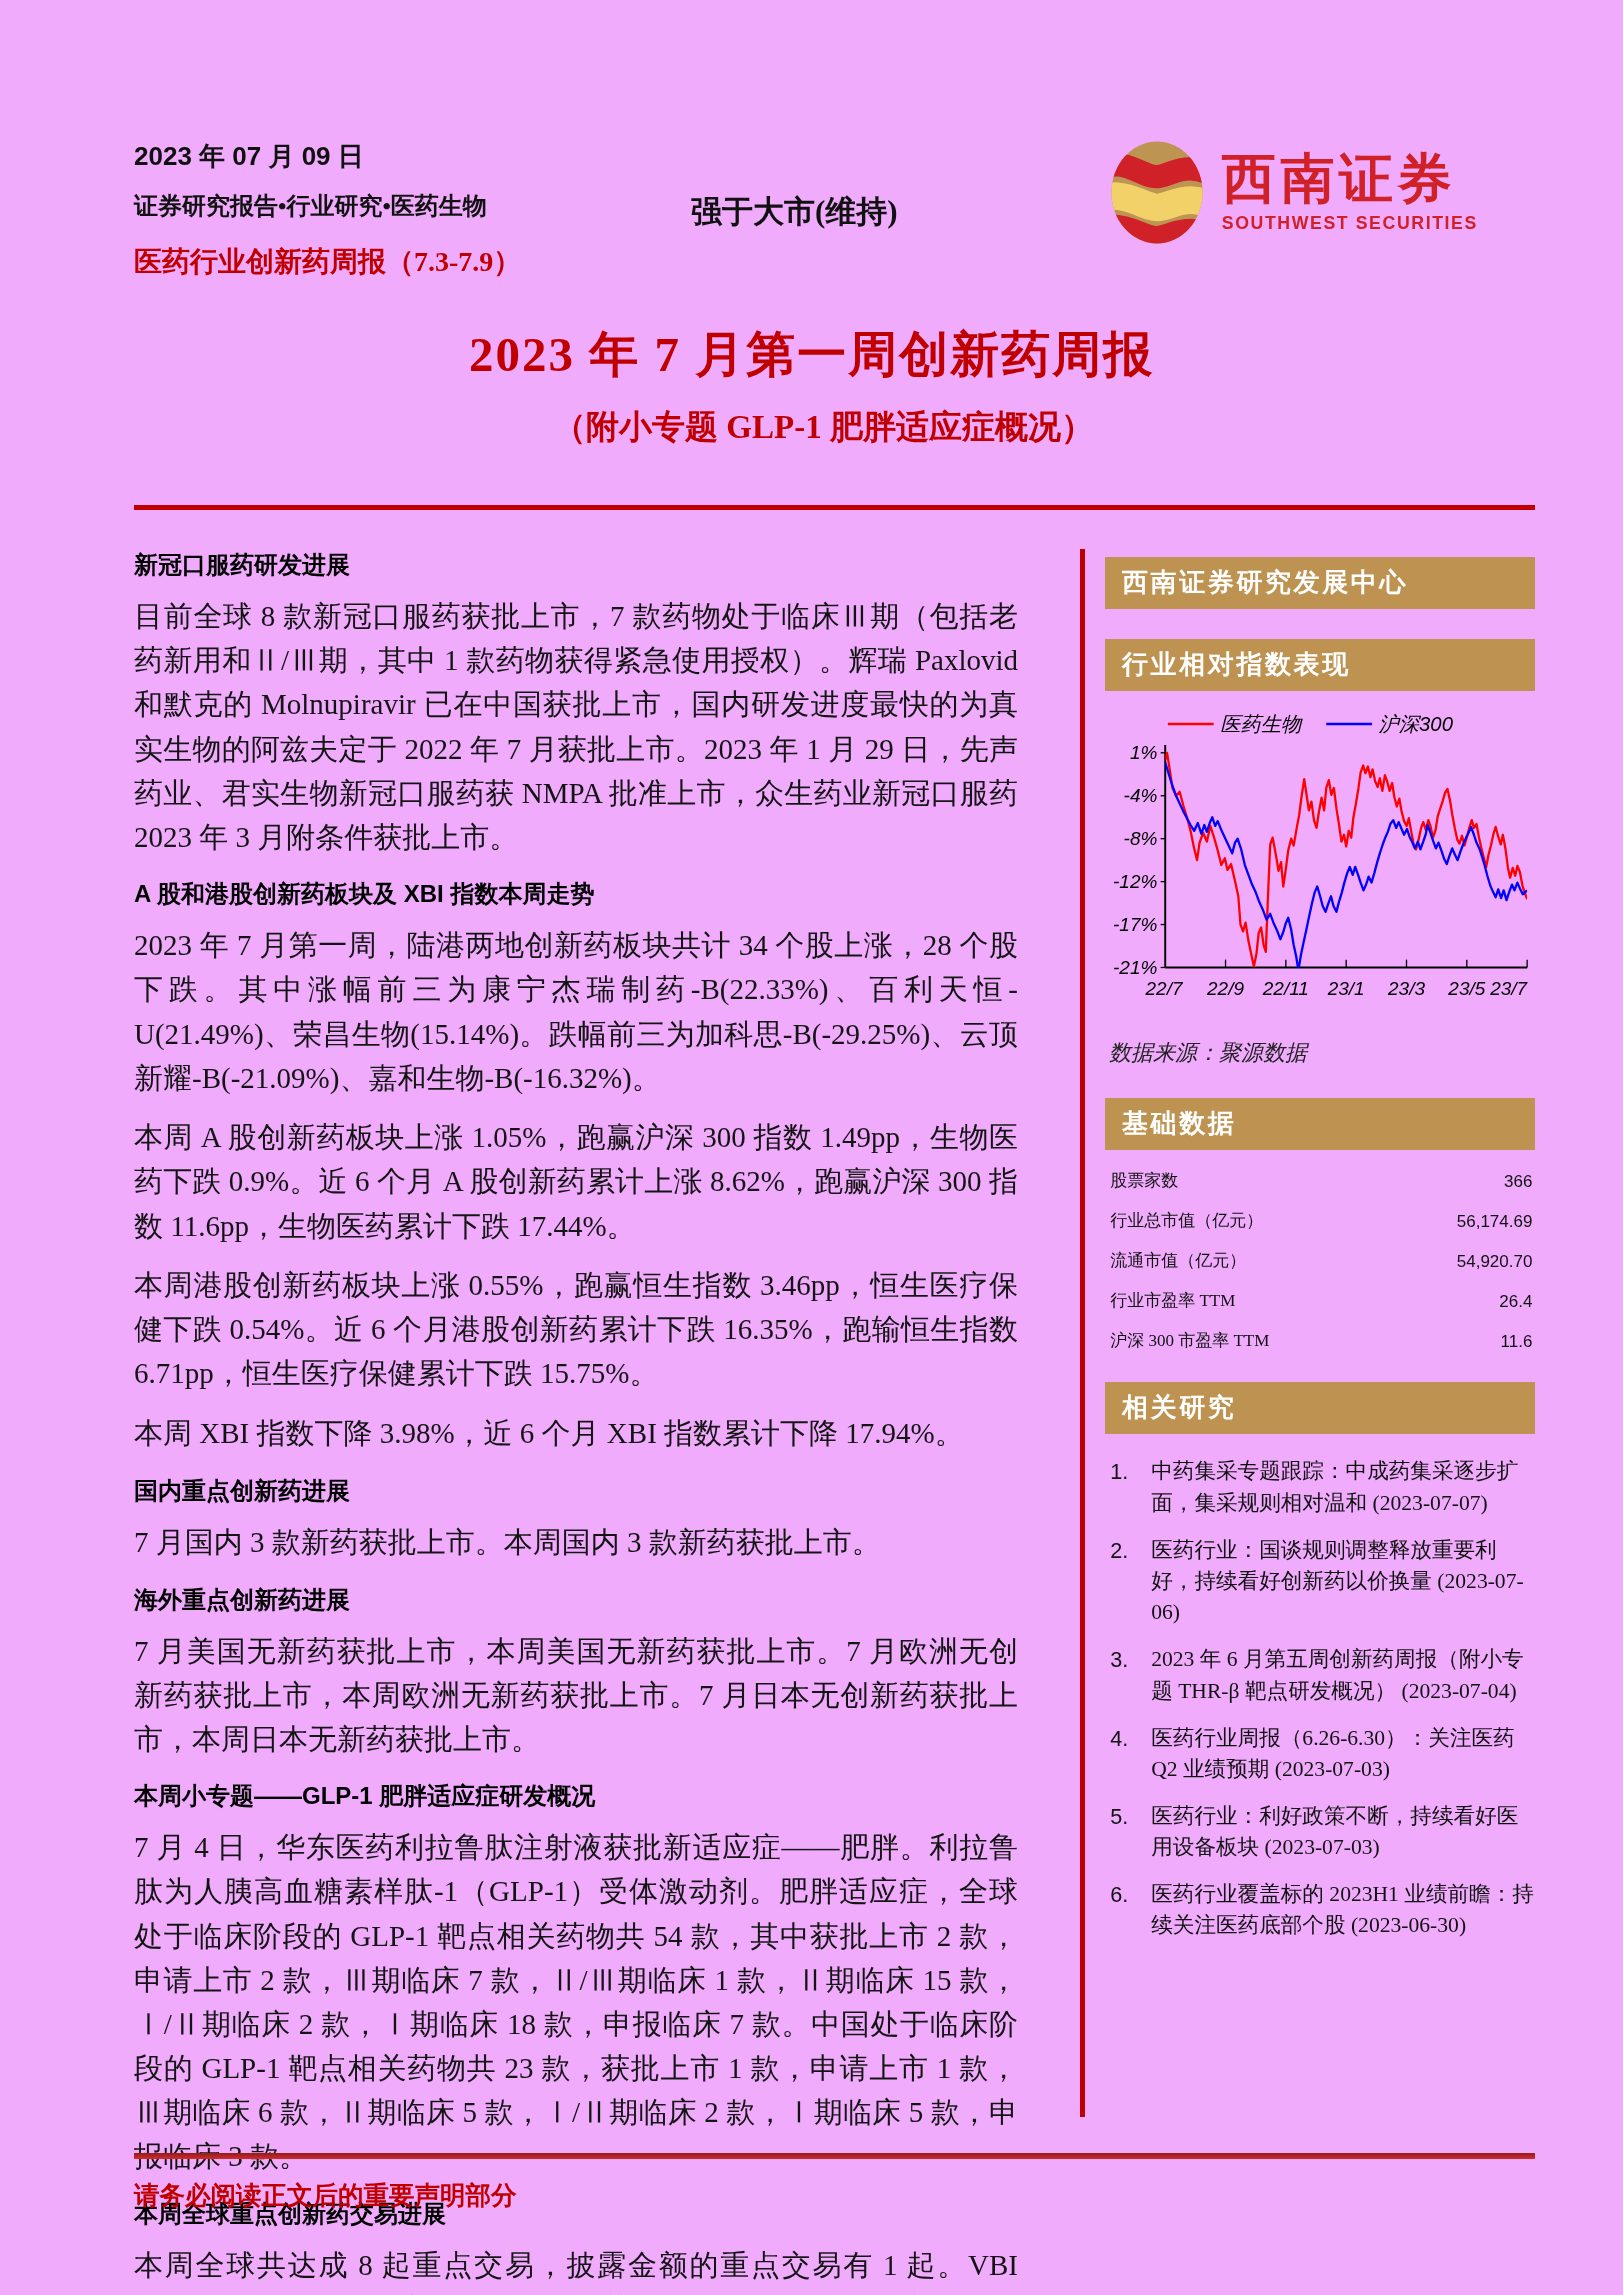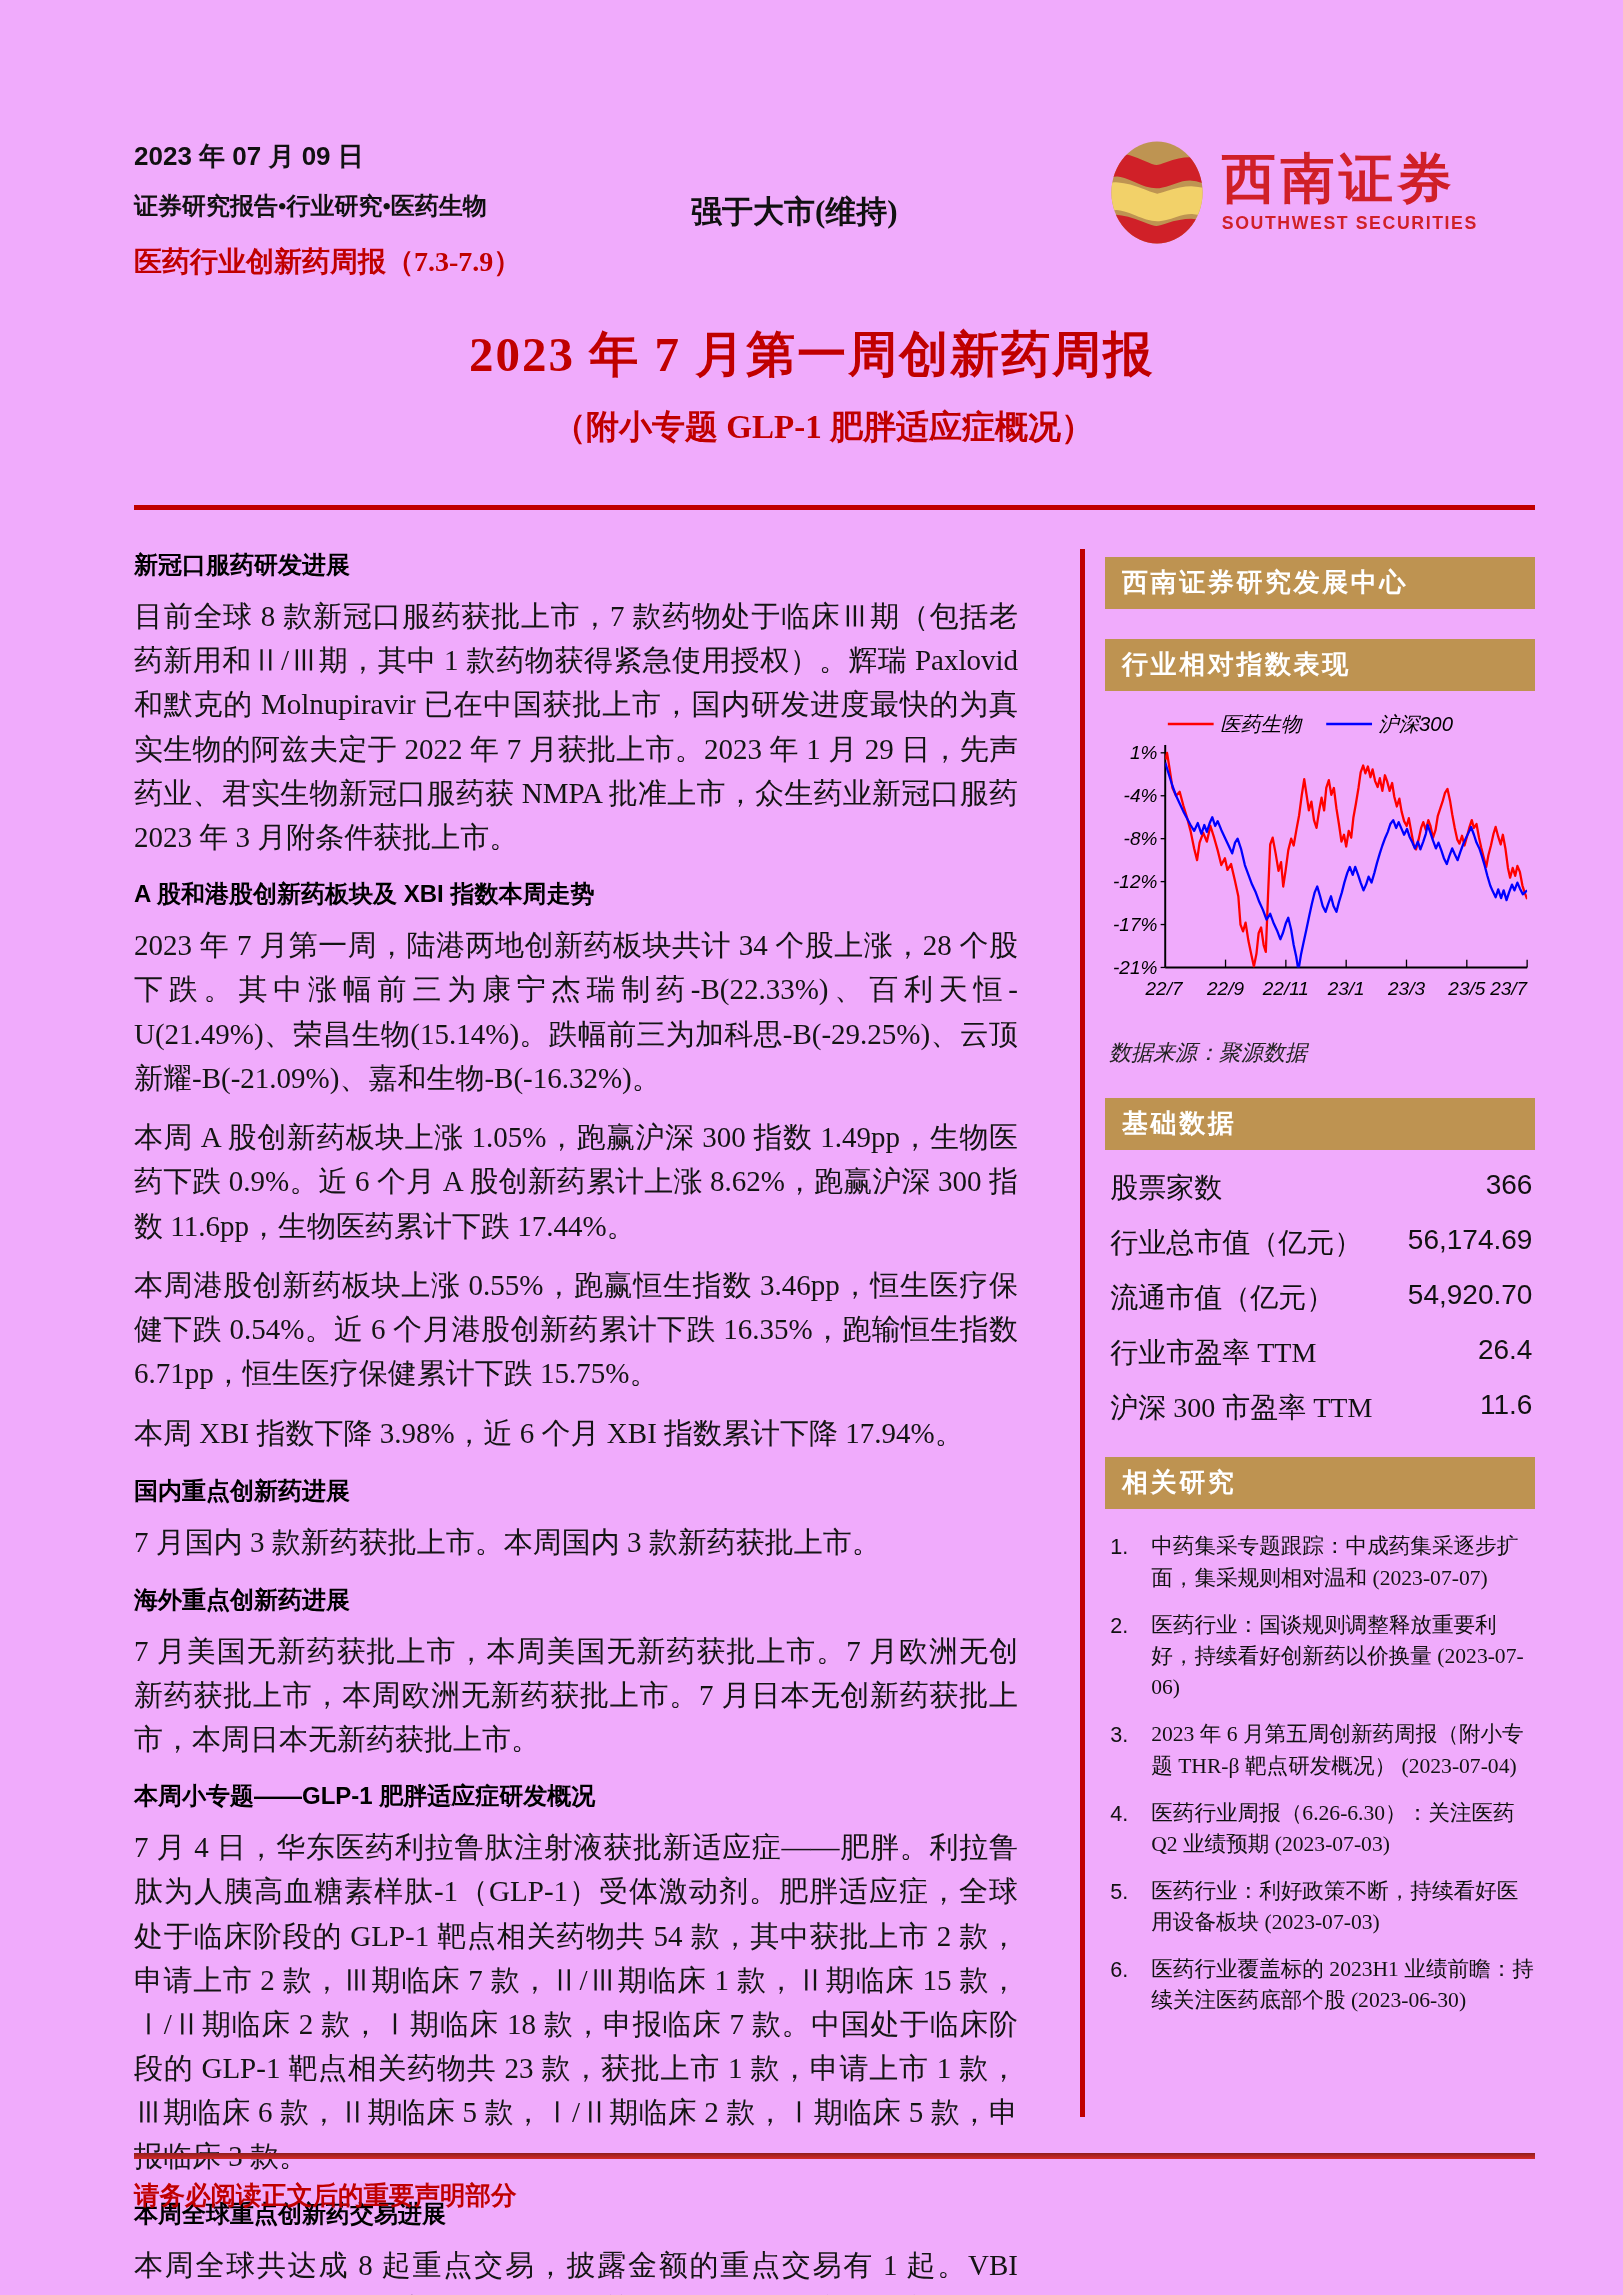--- a/index.html
+++ b/index.html
@@ -37,21 +37,21 @@
   .banner{background:#be9351;color:#fff;font-weight:bold;font-size:26px;height:52px;line-height:52px;
           padding-left:17px;box-sizing:border-box;margin-top:30px;letter-spacing:2.6px;}
   .banner:first-child{margin-top:0;}
   .analyst{padding:26px 2.6px 0 5.2px;}
   .info-line{font-size:23.5px;margin:0 0 21px;color:#111;}
   .chart-fig{margin:15.7px 0 0;font-style:italic;}
   .chart-fig svg{display:block;width:430px;height:322px;
                  font-family:"Liberation Sans",sans-serif;}
   .source{font-size:22px;font-style:italic;margin:9.2px 0 0 3.9px;color:#222;}
   .kv-wrap{padding:19.6px 2.6px 0 5.2px;}
-  .kv-row{display:flex;justify-content:space-between;font-size:28px;margin:0 0 17px;}
+  .kv-row{display:flex;justify-content:space-between;font-size:17px;margin:0 0 17px;align-items:flex-end;}
   .kv-label{color:#111;}
   .kv-value{font-family:"Liberation Sans",sans-serif;color:#111;}
   .related{list-style:none;margin:22px 0 0;padding:0 0 0 5.2px;}
   .ref-item{display:flex;font-size:21.6px;line-height:1.45;margin-bottom:15.7px;color:#111;}
   .ref-no{flex:none;width:41px;font-family:"Liberation Sans",sans-serif;}
   .ref-text{flex:1;}
 
   
   .rule-bottom{position:absolute;top:2153px;left:134px;width:1401px;height:5.9px;
                background:linear-gradient(#8f1d1d,#d42a2a);}

